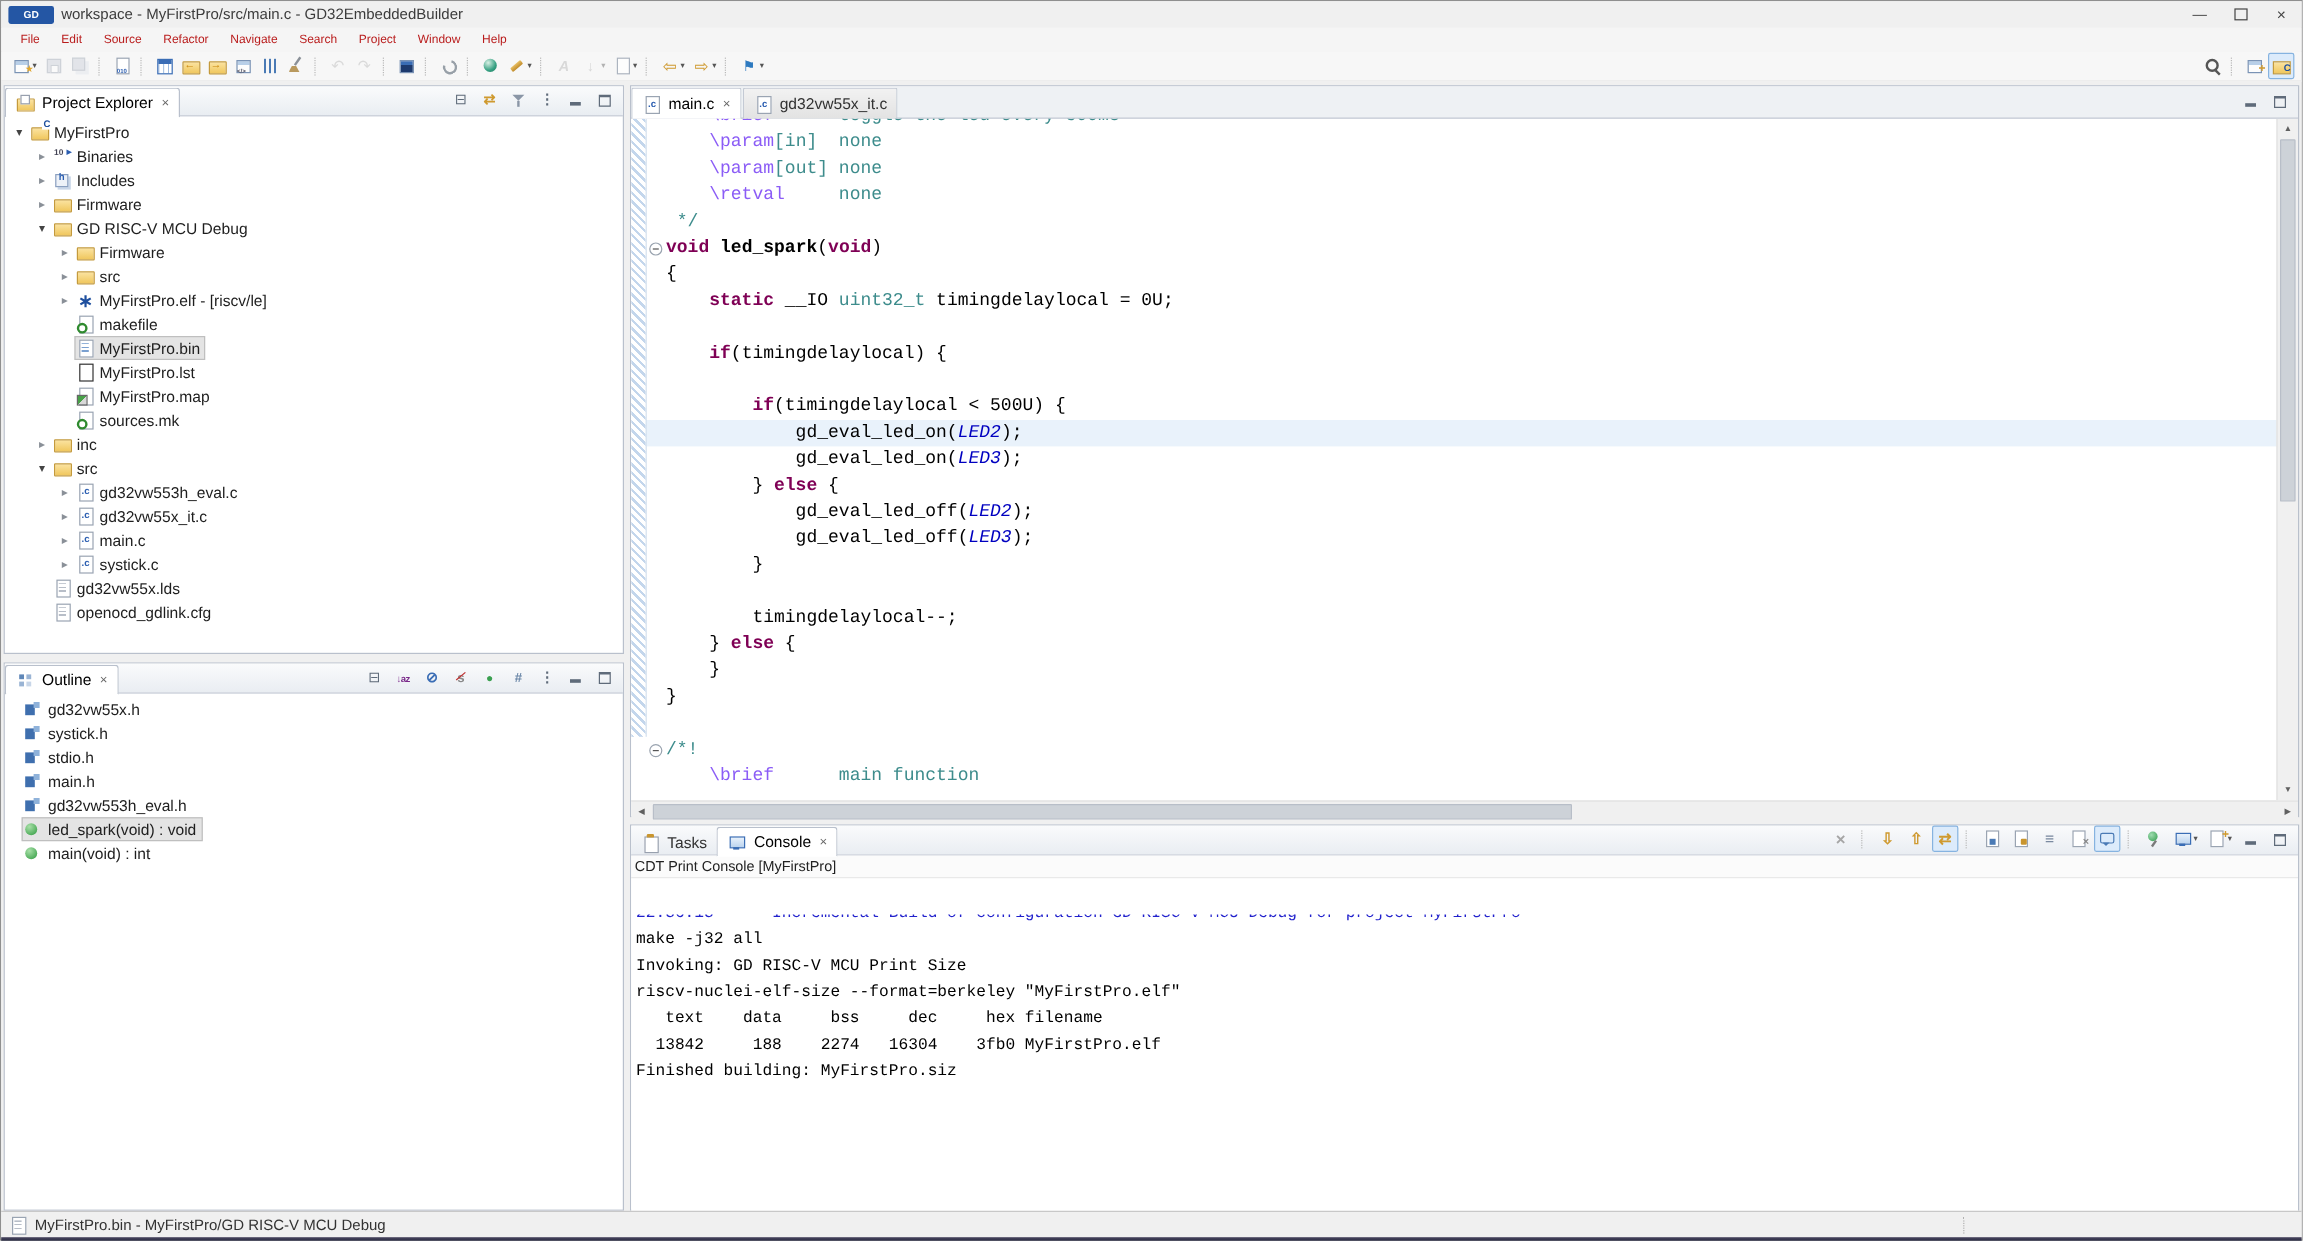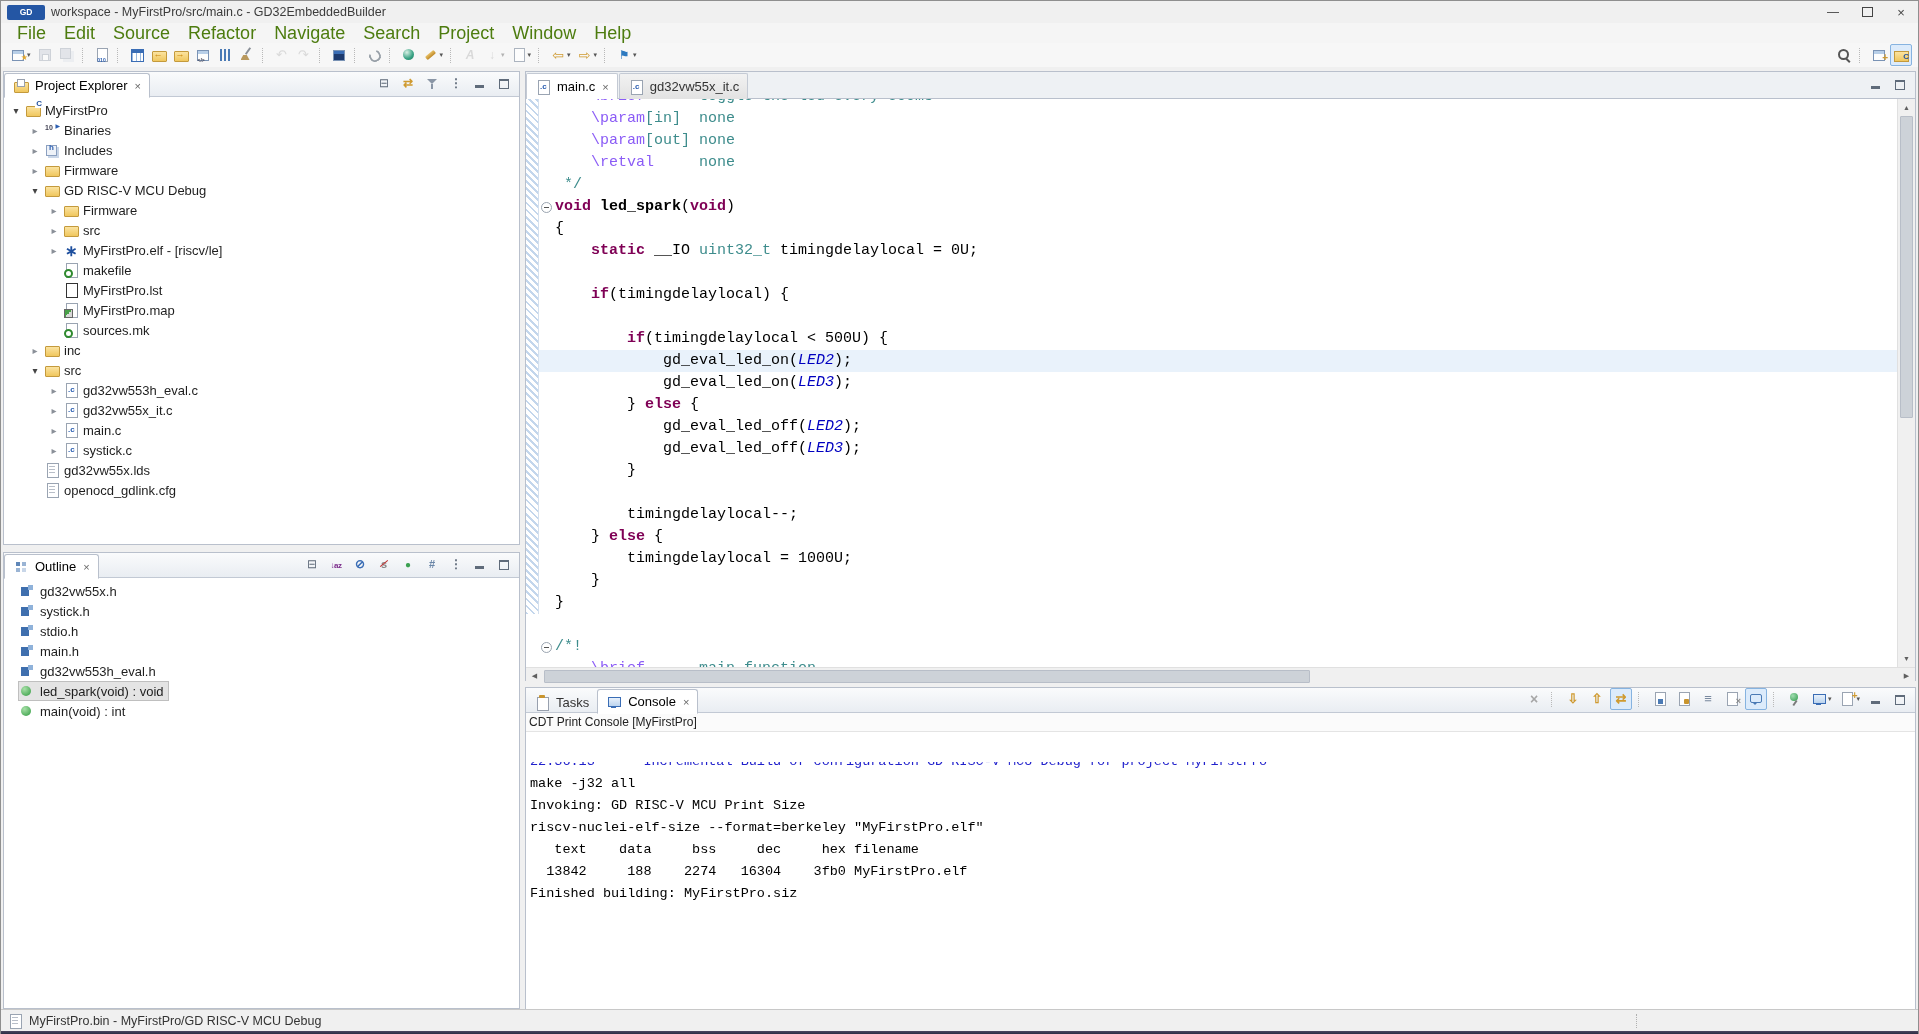--- a/index.html
+++ b/index.html
@@ -11,21 +11,21 @@
   .gdlogo{width:38px;height:15px;background:#2456a4;color:#fff;font-size:8.5px;font-weight:bold;
     display:flex;align-items:center;justify-content:center;border-radius:2px;flex:none;}
   .wtitle{font-size:12.5px;color:#3c3c3c;}
   .wctrls{margin-left:auto;display:flex;height:22px;}
   .wbtn{width:34px;height:22px;display:flex;align-items:center;justify-content:center;color:#444;font-size:12px;}
   .wbtn .maxsq{width:9px;height:8px;border:1px solid #444;}
   .wbtn.close{font-size:13px;}
 
   
   .menubar{height:20px;display:flex;align-items:center;padding-left:7px;background:#f5f5f5;}
-  .mi{font-size:18px;color:#4d7c0f;padding:0 9px;}
+  .mi{font-size:10px;color:#b91c1c;padding:0 9px;}
 
   
   .toolbar{height:24px;display:flex;align-items:center;padding:0 6px;background:#f7f7f7;border-bottom:1px solid #e0e0e0;}
   .tbL,.tbR{display:flex;align-items:center;}
   .tbR{margin-left:auto;}
   .tbtn{height:20px;display:flex;align-items:center;justify-content:center;padding:0 2px;border-radius:2px;border:1px solid transparent;}
   .tbtn.dis{opacity:.42;}
   .tbtn.on{background:#dcebfb;border:1px solid #86b3e0;}
   .tsep{width:4px;height:15px;border-left:1px dotted #b9b9b9;margin:0 4px;}
   .caret{font-size:7px;color:#555;margin-left:1px;}
@@ -420,20 +420,27 @@
           </div>
           <div class="trow" style="padding-left: 42px;">
             <span class="texp"></span>
             <span class="titem">
               <span class="tico i-mkfile"></span>
               <span class="tlabel">makefile</span>
             </span>
           </div>
           <div class="trow" style="padding-left: 42px;">
             <span class="texp"></span>
+            <span class="titem sel">
+              <span class="tico i-binfile"></span>
+              <span class="tlabel">MyFirstPro.bin</span>
+            </span>
+          </div>
+          <div class="trow" style="padding-left: 42px;">
+            <span class="texp"></span>
             <span class="titem">
               <span class="tico i-lstfile"></span>
               <span class="tlabel">MyFirstPro.lst</span>
             </span>
           </div>
           <div class="trow" style="padding-left: 42px;">
             <span class="texp"></span>
             <span class="titem">
               <span class="tico i-mapfile"></span>
               <span class="tlabel">MyFirstPro.map</span>
@@ -691,24 +698,20 @@
               <span class="foldcell"></span>
               <span class="ct"></span>
             </div>
             <div class="cl">
               <span class="foldcell"></span>
               <span class="ct"><span class="p">        timingdelaylocal--;</span></span>
             </div>
             <div class="cl">
               <span class="foldcell"></span>
               <span class="ct"><span class="p">    } </span><span class="k">else</span><span class="p"> {</span></span>
-            </div>
-            <div class="cl">
-              <span class="foldcell"></span>
-              <span class="ct"><span class="p">        timingdelaylocal = 1000U;</span></span>
             </div>
             <div class="cl">
               <span class="foldcell"></span>
               <span class="ct"><span class="p">    }</span></span>
             </div>
             <div class="cl">
               <span class="foldcell"></span>
               <span class="ct"><span class="p">}</span></span>
             </div>
             <div class="cl">

